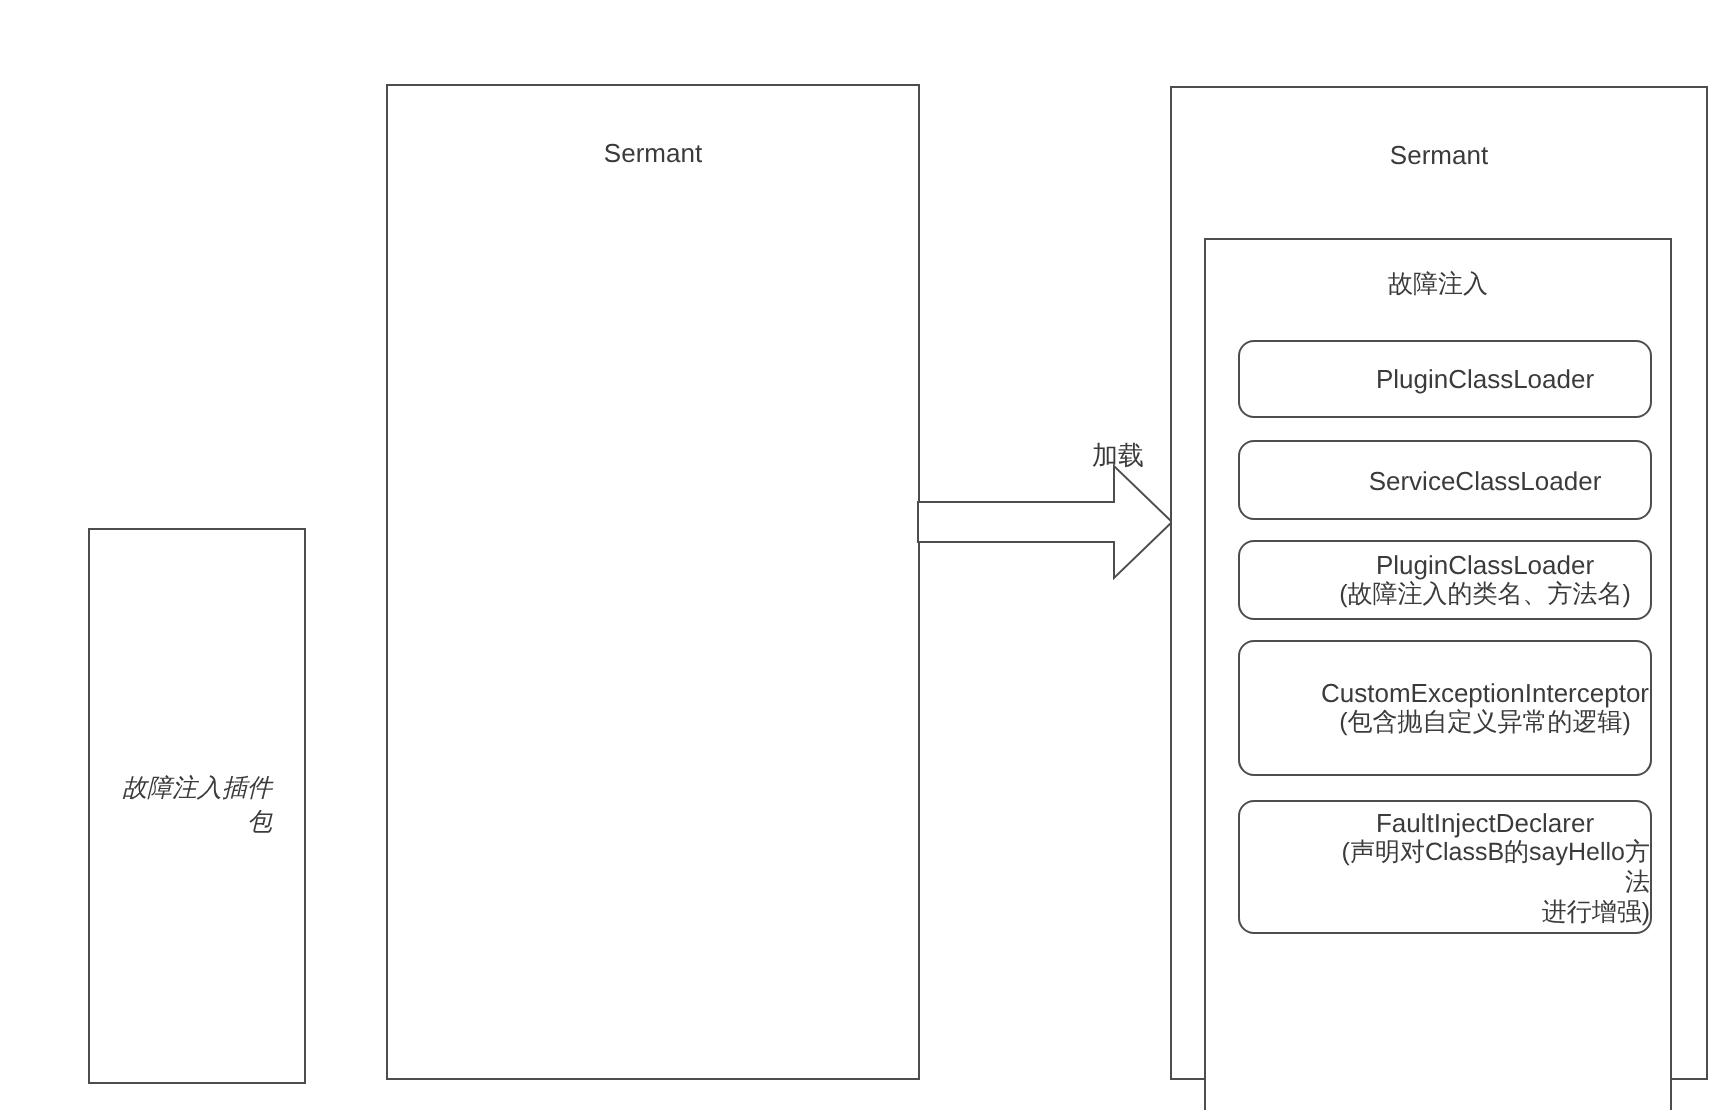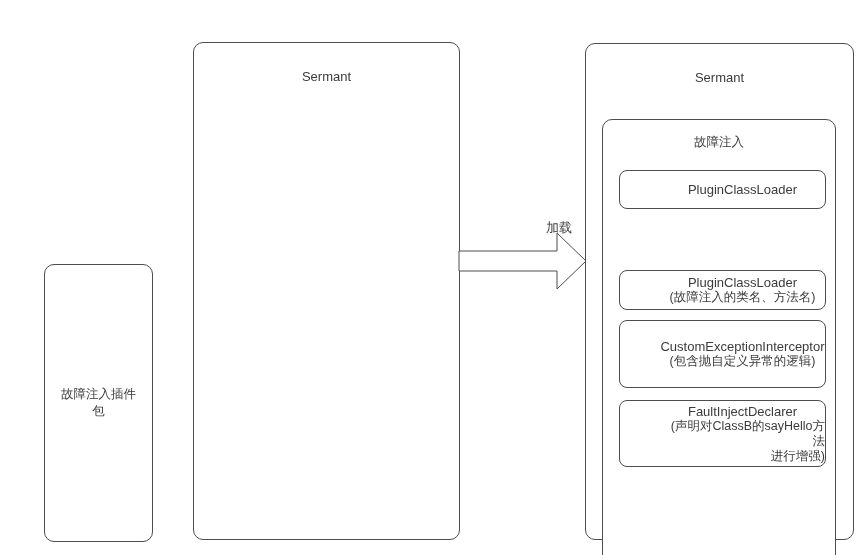--- a/index.html
+++ b/index.html
@@ -15,32 +15,33 @@
     font-family: "Liberation Sans", "DejaVu Sans", sans-serif;
     color: #3b3b3b;
     overflow: hidden;
   }
   .box {
     position: absolute;
     background: #ffffff;
     border: 1px solid #4d4d4d;
     box-sizing: border-box;
   }
-  .big-radius { border-radius: 10px; }
+  .big-radius { border-radius: 0; }
   .item-radius { border-radius: 8px; padding-left: 40px; }
 
   .left-box {
     left: 44px; top: 264px; width: 109px; height: 278px;
     display: flex; align-items: center; justify-content: center;
   }
   .left-box .box-label {
     font-size: 12.5px;
     line-height: 17px;
-    text-align: center;
+    text-align: right;
     white-space: pre-line;
+    font-style: italic;
   }
 
   .middle-box { left: 193px; top: 42px; width: 267px; height: 498px; }
 
   .right-box { left: 585px; top: 43px; width: 269px; height: 497px; }
 
   .box-title {
     position: absolute;
     left: 0; right: 0;
     text-align: center;
@@ -104,20 +105,23 @@
   <div class="box big-radius right-box">
     <div class="box-title host-title">Sermant</div>
 
     <div class="box big-radius inner-box">
       <div class="box-title inner-title">故障注入</div>
 
       <div class="box item-radius item-box" style="top:50px; height:39px;">
         <div class="item-title">PluginClassLoader</div>
       </div>
 
+      <div class="box item-radius item-box" style="top:100px; height:40px;">
+        <div class="item-title">ServiceClassLoader</div>
+      </div>
 
       <div class="box item-radius item-box" style="top:150px; height:40px;">
         <div class="item-title">PluginClassLoader</div>
         <div class="item-subtitle">(故障注入的类名、方法名)</div>
       </div>
 
       <div class="box item-radius item-box" style="top:280px; height:67px;">
         <div class="item-title">FaultInjectDeclarer</div>
         <div class="item-subtitle">(声明对ClassB的sayHello方法
 进行增强)</div>

